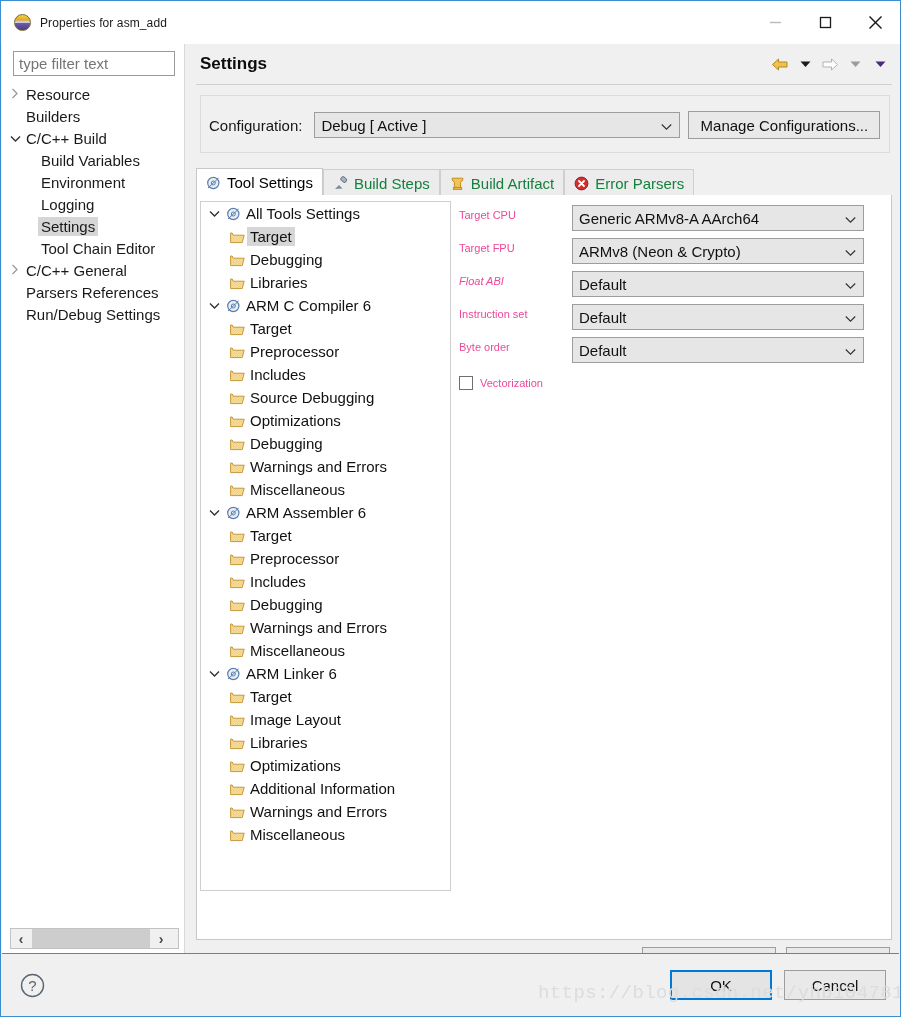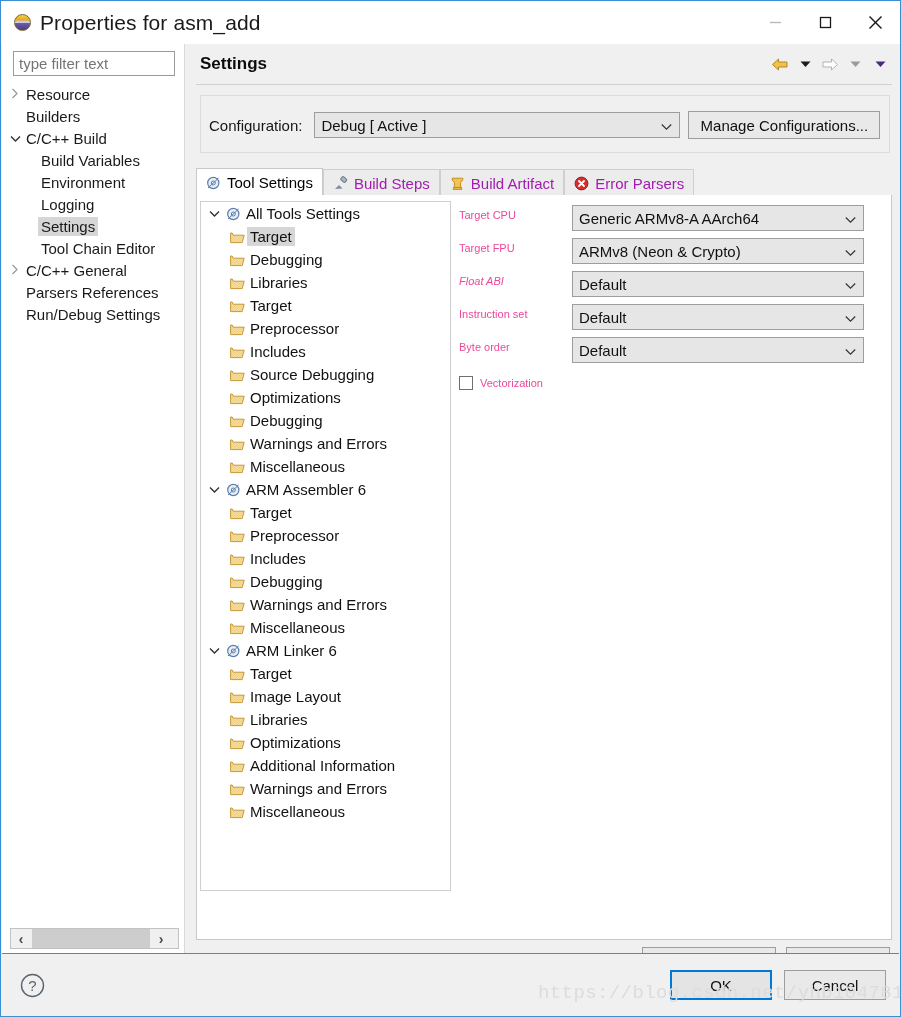--- a/index.html
+++ b/index.html
@@ -27,21 +27,21 @@
   }
   .title-icon {
     width: 17px; height: 17px; margin-left: 13px; margin-right: 9px;
     border-radius: 50%;
     background: linear-gradient(#f5cf4a 0%, #e0a81e 36%, #c8c8e8 38%,
                 #c8c8e8 50%, #6f5fa8 52%, #4a3b86 100%);
     border: 1px solid #7a6a2a;
     flex: 0 0 auto;
   }
   .title-text {
-    font-size: 21px; color: #1a1a1a; letter-spacing: .1px;
+    font-size: 12px; color: #1a1a1a; letter-spacing: .1px;
     white-space: nowrap;
   }
   .win-btns { margin-left: auto; display: flex; height: 43px; }
   .win-btn {
     width: 50px; height: 43px;
     display: flex; align-items: center; justify-content: center;
   }
   .win-btn svg { display: block; }
 
   
@@ -134,21 +134,21 @@
     white-space: nowrap;
   }
 
   
   .tabs {
     position: absolute; left: 10px; top: 124px; width: 696px; height: 28px;
     display: flex; align-items: flex-end;
   }
   .tab {
     height: 27px; display: flex; align-items: center; gap: 6px;
-    padding: 0 9px; font-size: 15px; color: #a21caf;
+    padding: 0 9px; font-size: 15px; color: #15803d;
     border: 1px solid #cfcfcf; border-bottom: none;
     background: #ececec; white-space: nowrap;
   }
   .tab.active { background: #ffffff; border-color: #c8c8c8;
                 height: 28px; color: #000; }
   .tabs-fill { flex: 1 1 auto; border-bottom: 1px solid #cfcfcf;
                height: 27px; }
 
   
   .content {
@@ -427,20 +427,33 @@
           </div>
           <div class="ttnode ttlvl1">
             <span class="ticon">
               <svg width="15" height="14" viewBox="0 0 15 14">
                 <path d="M0.6 3 L0.6 12.6 L12.2 12.6 L14.2 5.2 L3.2 5.2 L2.2 3 Z" fill="#fbe2a0" stroke="#c89a3a" stroke-width="1"></path>
                 <path d="M0.6 3 L0.6 12.6 L12.2 12.6 L14.2 5.2 L3.2 5.2 L2.2 3 Z" fill="url(#hatch)" opacity="0.55"></path>
               </svg>
             </span>
             <span class="tlbl">Libraries</span>
           </div>
+          <div class="ttnode ttlvl0">
+            <span class="tarrow"><svg width="11" height="8" viewBox="0 0 11 8">
+                <path d="M1 1.5 L5.5 6 L10 1.5" fill="none" stroke="#333" stroke-width="1.4"></path>
+              </svg></span>
+            <span class="ticon">
+              <svg width="15" height="14" viewBox="0 0 15 14">
+                <circle cx="7.3" cy="7" r="5.6" fill="#e9eef5" stroke="#5a7fae" stroke-width="1.2"></circle>
+                <circle cx="7.3" cy="7" r="2" fill="none" stroke="#5a7fae" stroke-width="1"></circle>
+                <line x1="2" y1="12" x2="12.6" y2="2" stroke="#5a7fae" stroke-width="1"></line>
+              </svg>
+            </span>
+            <span class="tlbl">ARM C Compiler 6</span>
+          </div>
           <div class="ttnode ttlvl1">
             <span class="ticon">
               <svg width="15" height="14" viewBox="0 0 15 14">
                 <path d="M0.6 3 L0.6 12.6 L12.2 12.6 L14.2 5.2 L3.2 5.2 L2.2 3 Z" fill="#fbe2a0" stroke="#c89a3a" stroke-width="1"></path>
                 <path d="M0.6 3 L0.6 12.6 L12.2 12.6 L14.2 5.2 L3.2 5.2 L2.2 3 Z" fill="url(#hatch)" opacity="0.55"></path>
               </svg>
             </span>
             <span class="tlbl">Target</span>
           </div>
           <div class="ttnode ttlvl1">

